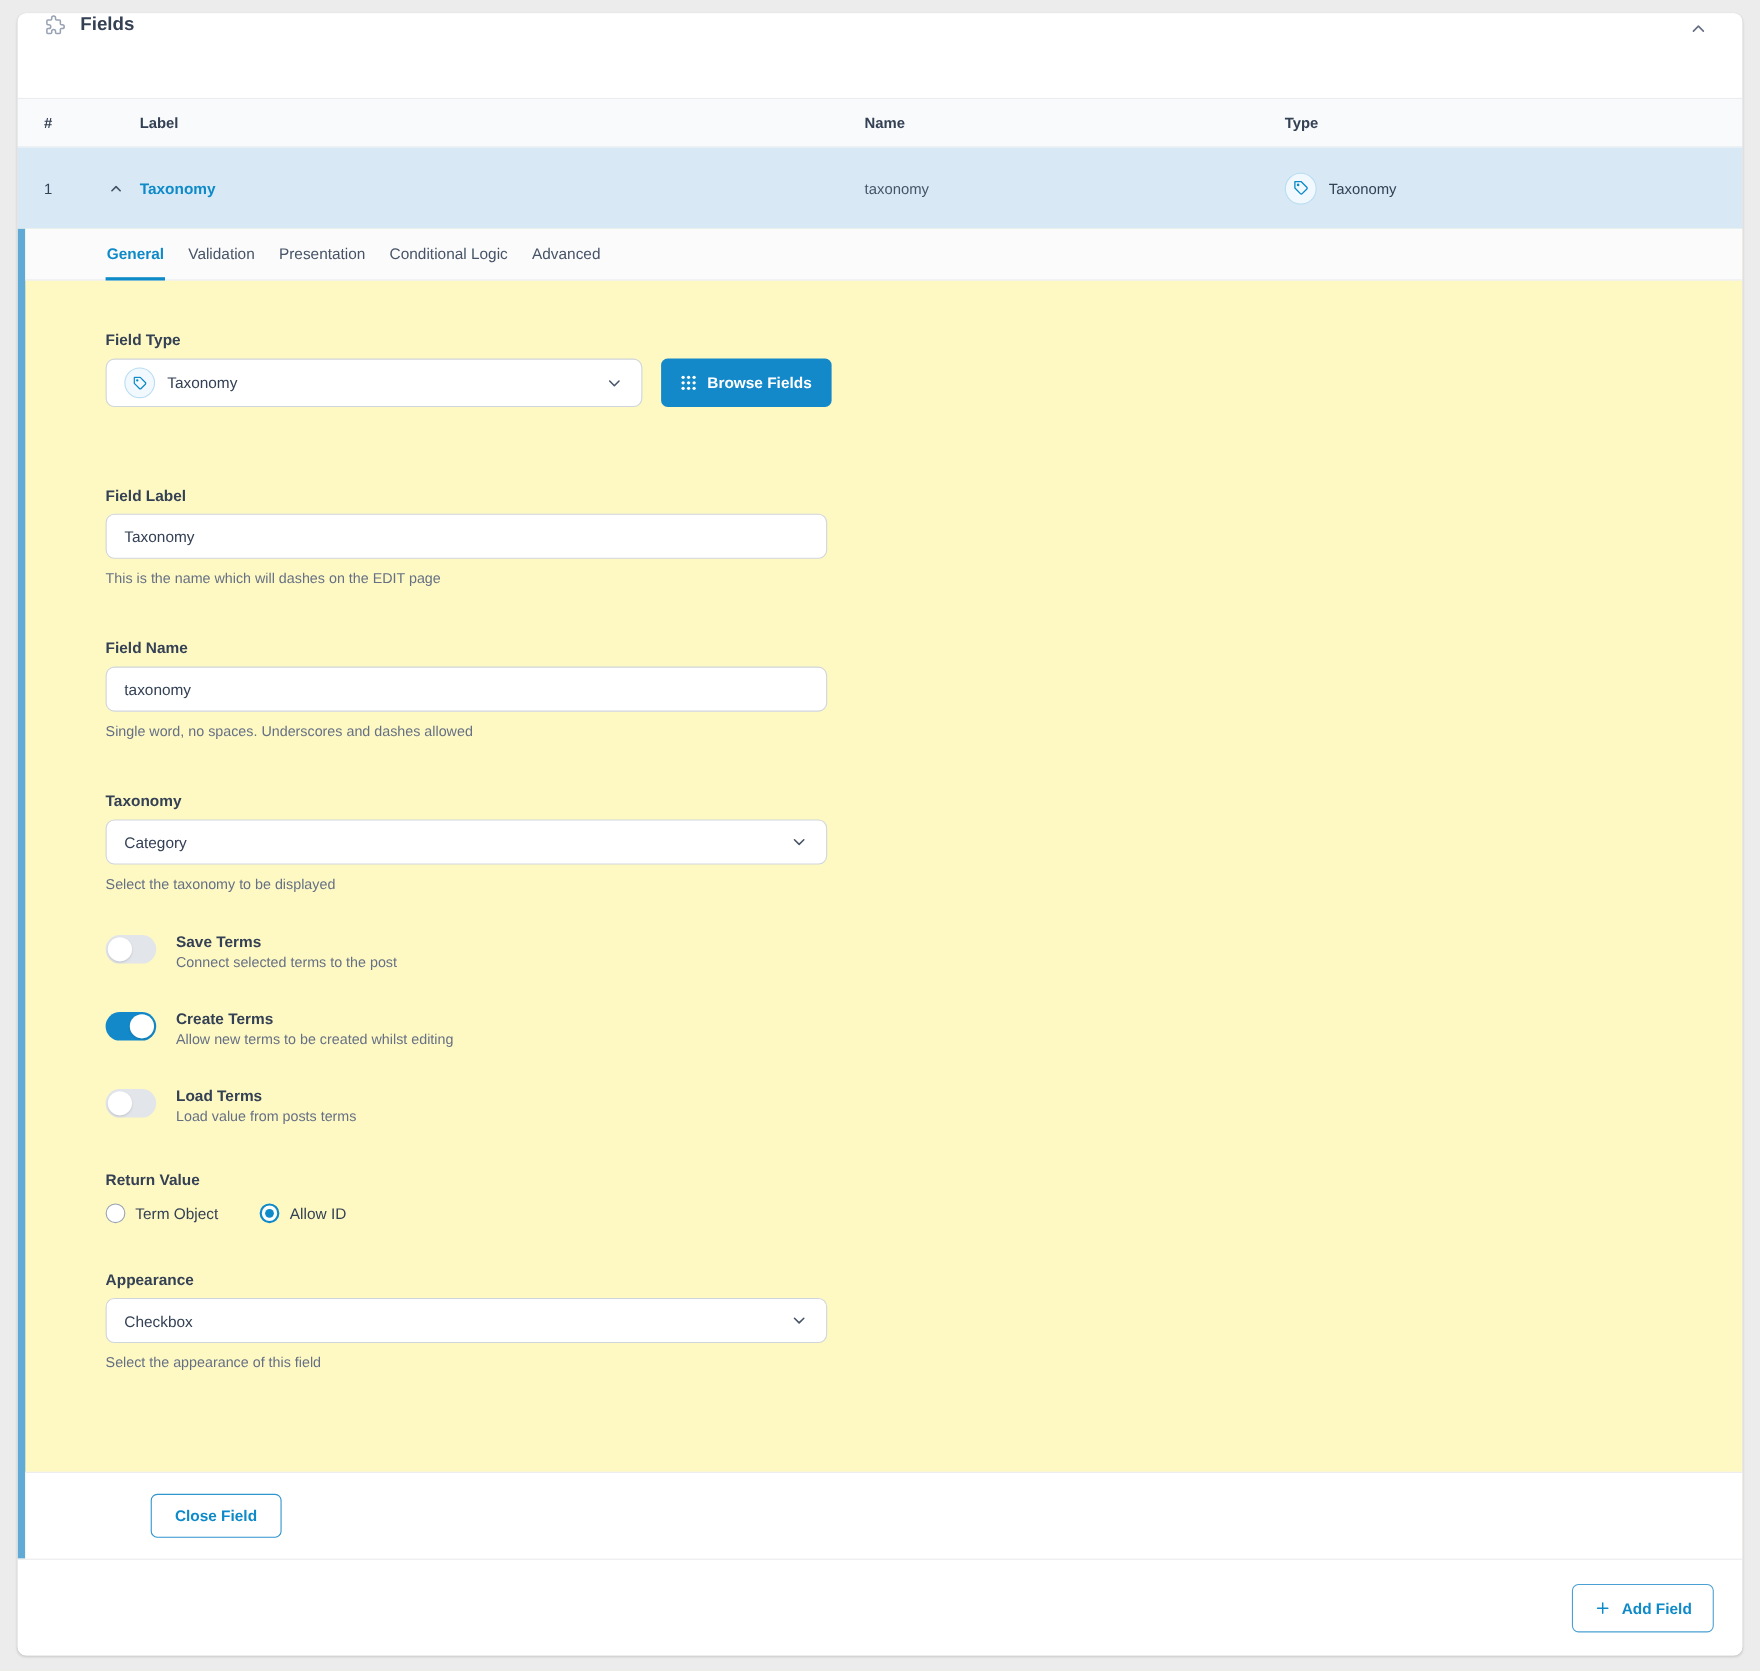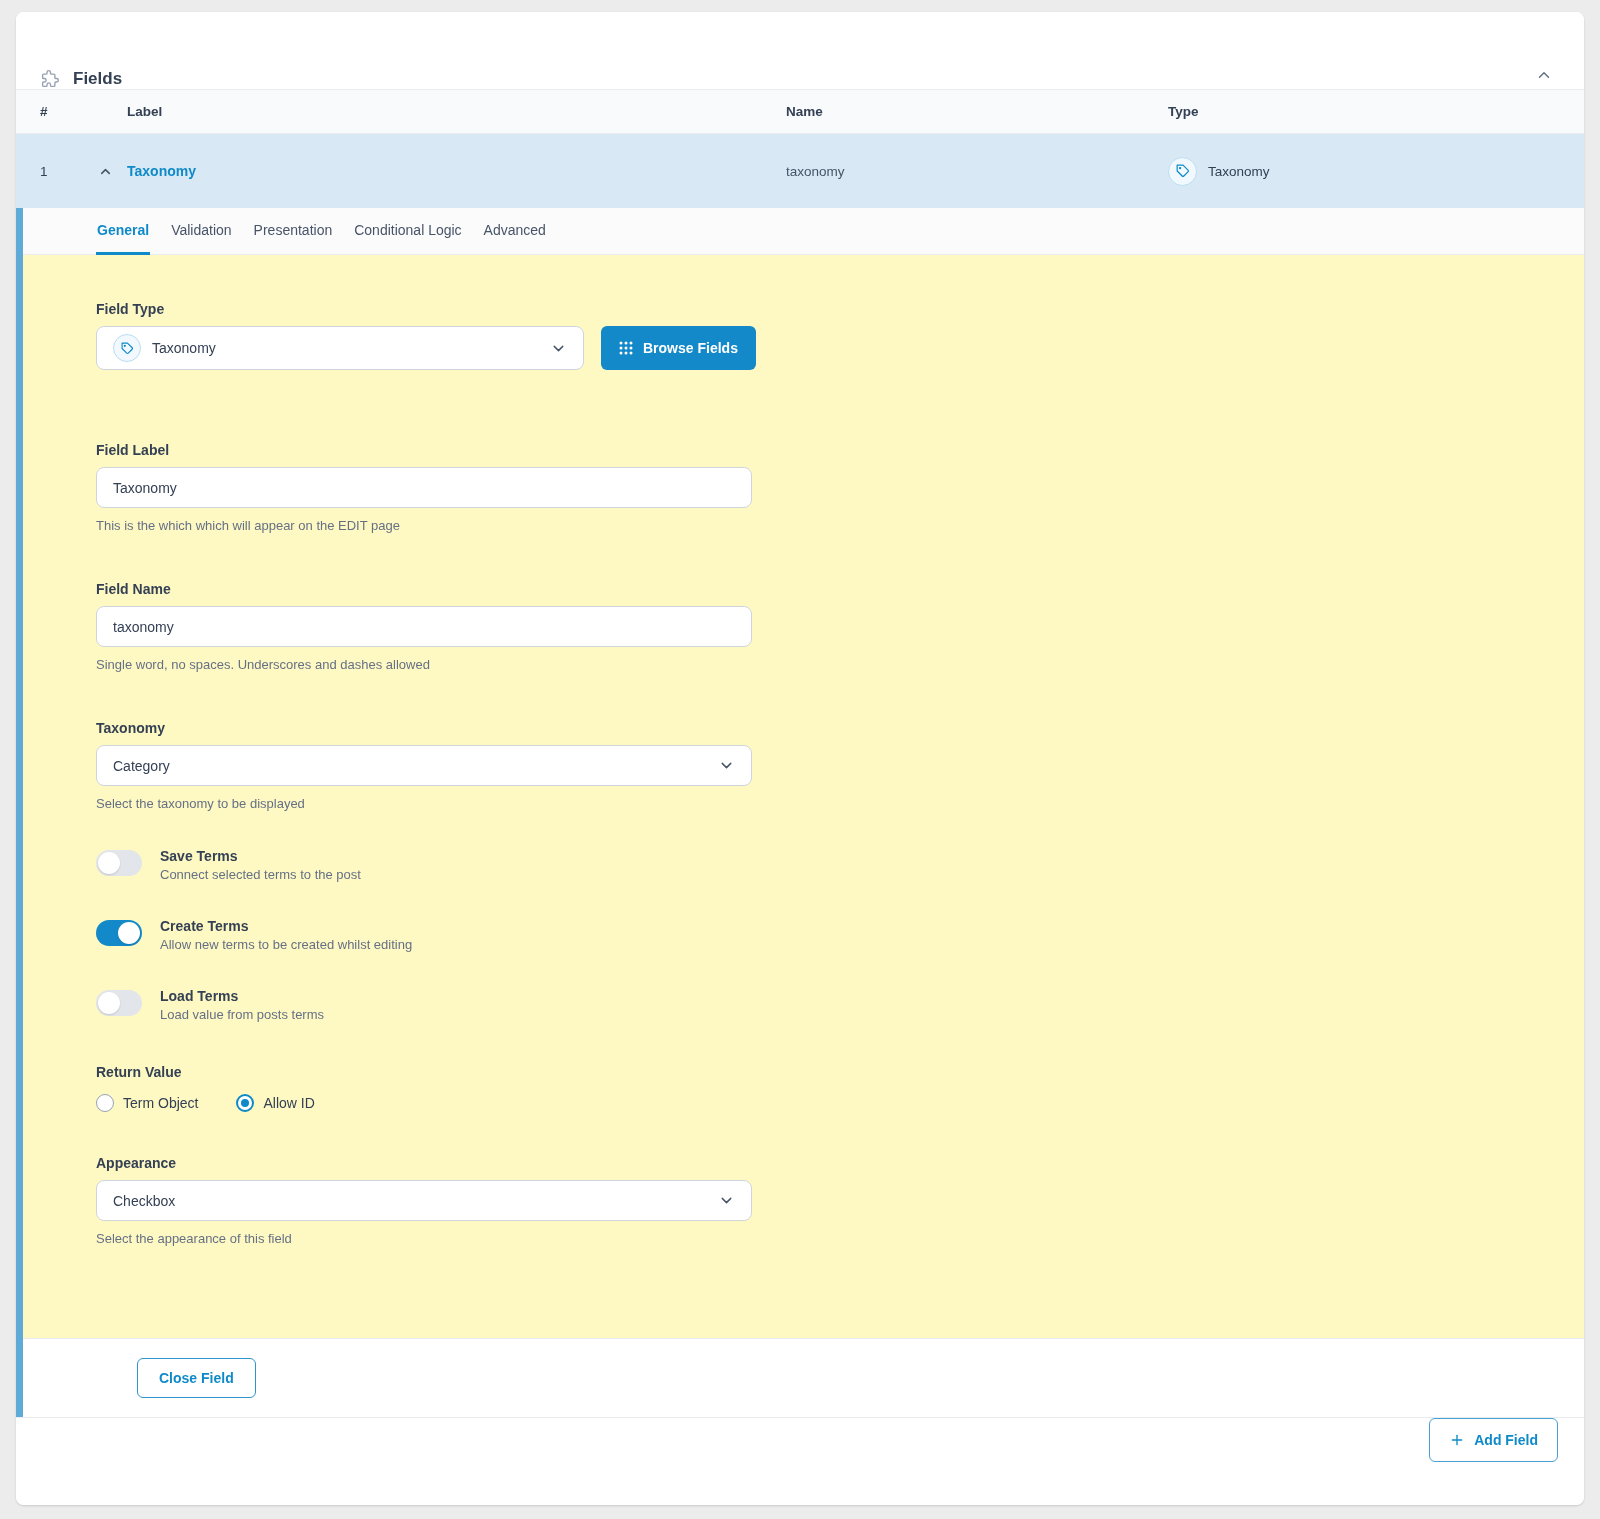--- a/index.html
+++ b/index.html
@@ -11,21 +11,21 @@
     -webkit-font-smoothing:antialiased;
   }
   .card {
     position:absolute; left:16px; top:12px; width:1568px; height:1493px;
     background:#fff; border-radius:8px;
     box-shadow:0 1px 2px rgba(16,24,40,.10), 0 1px 3px rgba(16,24,40,.06);
     display:flex; flex-direction:column; overflow:hidden;
   }
   
   .card-header {
-    height:78px; flex:none; display:flex; align-items:flex-end;
+    height:78px; flex:none; display:flex; align-items:flex-start;
     padding:0 26px 0 24px; border-bottom:1px solid #eaecf0; background:#fff;
   }
   .card-header .title { font-size:17px; font-weight:700; color:#344054; margin-left:12px; }
   .card-header .spacer { flex:1; }
   .icon-btn { width:28px; height:28px; display:flex; align-items:center; justify-content:center; cursor:pointer; }
   
   .tgrid {
     display:grid; grid-template-columns:87px 659px 382px 1fr;
     align-items:center; padding:0 24px;
   }
@@ -94,21 +94,21 @@
   .radio.checked::after { content:""; position:absolute; left:3px; top:3px; width:8px; height:8px; border-radius:50%; background:#0e8ac8; }
   
   .close-bar { flex:none; height:79px; border-top:1px solid #eaecf0; display:flex; align-items:center; padding-left:114px; background:#fff; }
   .btn-outline {
     background:#fff; border:1px solid #2e95ce; color:#0e8ac8; border-radius:6px;
     font-size:14px; font-weight:600; cursor:pointer; font-family:"Liberation Sans", sans-serif;
     display:flex; align-items:center; justify-content:center;
   }
   .btn-close { height:40px; padding:0 21px; }
   
-  .footer { flex:none; height:88px; border-top:1px solid #eaecf0; background:#fff; display:flex; justify-content:flex-end; padding-right:26px; }
+  .footer { flex:none; height:88px; border-top:1px solid #eaecf0; background:#fff; display:flex; align-items:center; justify-content:flex-end; padding-right:26px; }
   .btn-add { height:44px; padding:0 19px; gap:9px; border-color:#4aa0d2; }
   svg { display:block; }
 </style>
 </head>
 <body>
 
 <div class="card">
 
   <div class="card-header">
     <span>
@@ -198,21 +198,21 @@
               </svg>
             </span>
             <span>Browse Fields</span>
           </button>
         </div>
       </div>
 
       <div class="setting">
         <div class="setting-label">Field Label</div>
         <input class="text-input" type="text" value="Taxonomy" style="">
-        <div class="hint">This is the which which will appear on the EDIT page</div>
+        <div class="hint">This is the name which will dashes on the EDIT page</div>
       </div>
 
       <div class="setting">
         <div class="setting-label">Field Name</div>
         <input class="text-input" type="text" value="taxonomy" style="">
         <div class="hint">Single word, no spaces. Underscores and dashes allowed</div>
       </div>
 
       <div class="setting mb-md">
         <div class="setting-label">Taxonomy</div>

